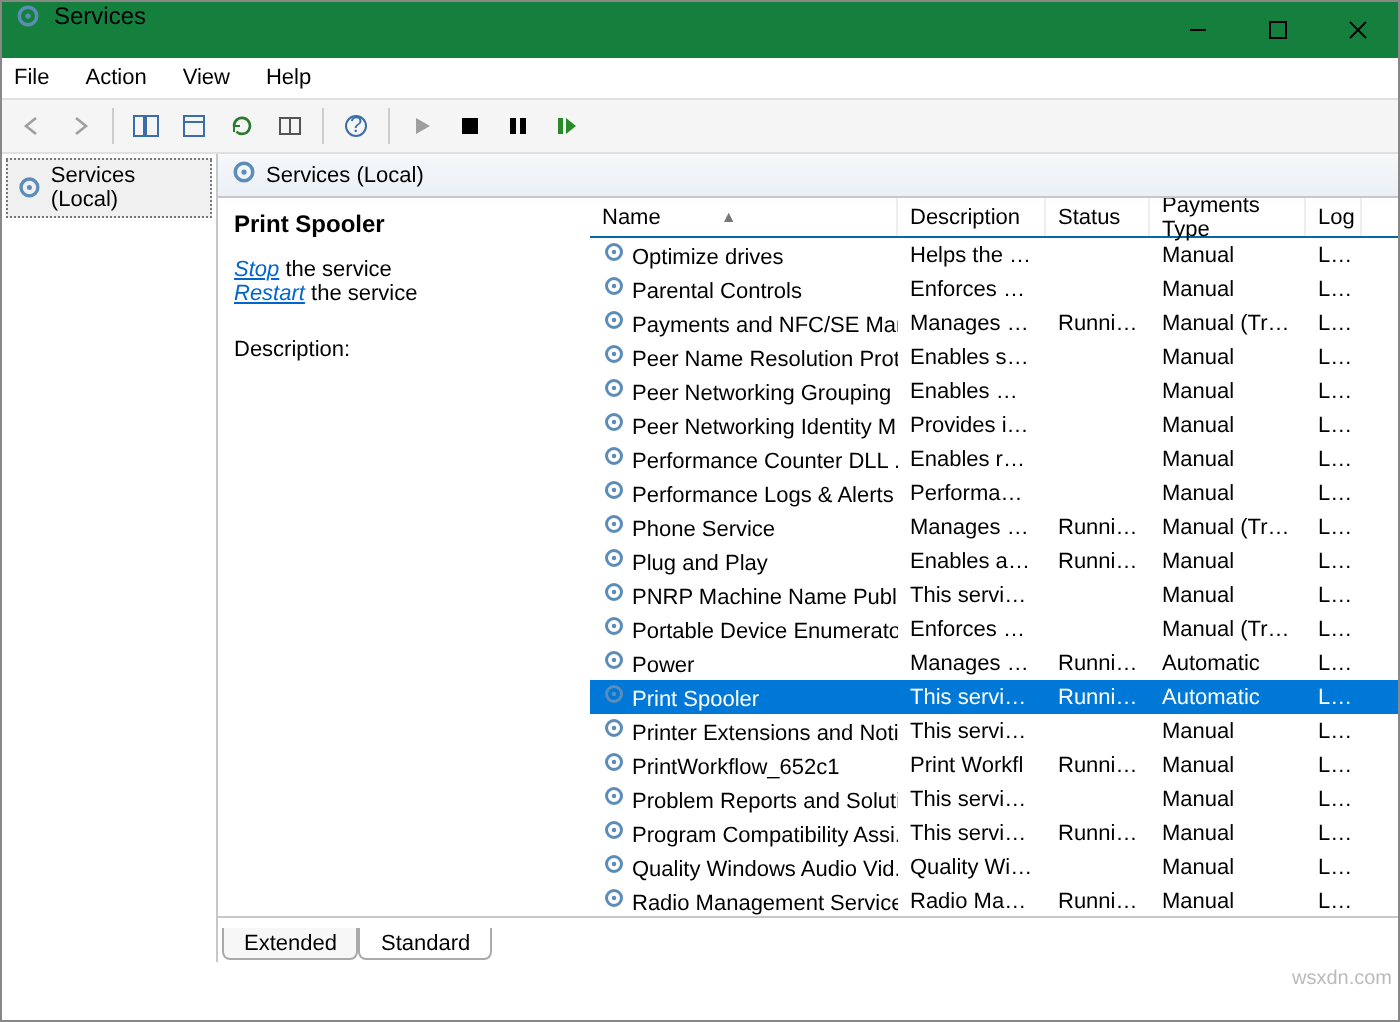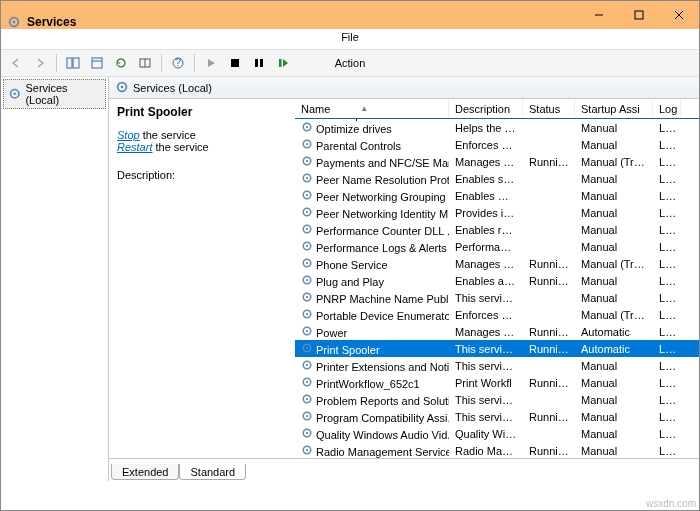--- a/index.html
+++ b/index.html
@@ -1,22 +1,22 @@
 <!DOCTYPE html>
 <html><head>
 <meta charset="utf-8">
 <style>
   * { box-sizing: border-box; font-family: "Segoe UI", Tahoma, sans-serif; font-size: 11px; }
   body { margin: 0; width: 700px; height: 511px; background: #fff; border: 1px solid #888; overflow: hidden; }
-  .titlebar { display: flex; align-items: flex-end; height: 28px; padding: 0 0 0 6px; background: #fdba74; font-weight: bold; }
+  .titlebar { display: flex; align-items: flex-start; height: 28px; padding: 0 0 0 6px; background: #15803d; }
   .titlebar .app-icon { width: 14px; height: 14px; margin-right: 6px; }
   .titlebar .title { flex: 1; font-size: 12px; }
   .titlebar .win-btn { width: 40px; height: 28px; display: flex; align-items: center; justify-content: center; }
   .titlebar .win-btn svg { width: 10px; height: 10px; }
-  .menubar { display: flex; padding: 2px 4px; height: 20px; align-items: center; gap: 14px; flex-direction: column; }
+  .menubar { display: flex; padding: 2px 4px; height: 20px; align-items: center; gap: 14px; }
   .menubar span { padding: 0 2px; }
   .toolbar { display: flex; align-items: center; height: 28px; padding: 0 4px; border-top: 1px solid #e0e0e0; border-bottom: 1px solid #e0e0e0; background: #f5f5f5; gap: 2px; }
   .tbtn { width: 22px; height: 22px; display: flex; align-items: center; justify-content: center; border: 1px solid transparent; }
   .tbtn.disabled { opacity: 0.35; }
   .tsep { width: 1px; height: 18px; background: #ccc; margin: 0 3px; }
   .workspace { display: flex; height: 404px; }
   .left-pane { width: 108px; border-right: 1px solid #c7c7c7; background: #fff; }
   .left-pane .node { display: flex; align-items: center; padding: 2px 4px; background: #f0f0f0; border: 1px dotted #777; margin: 2px; }
   .left-pane .node .gear { width: 14px; height: 14px; margin-right: 4px; }
   .right-pane { flex: 1; display: flex; flex-direction: column; position: relative; }
@@ -41,21 +41,21 @@
   .row .cell.name  { width: 154px; display: flex; align-items: flex-end; gap: 3px; }
   .row .cell.desc  { width: 74px; }
   .row .cell.status{ width: 52px; }
   .row .cell.startup{width: 78px; }
   .row .cell.log   { width: 28px; }
   .row.selected { background: #0078d7; color: #fff; }
   .gear-tiny { width: 12px; height: 12px; flex-shrink: 0; }
   .tabs { height: 22px; display: flex; align-items: flex-end; padding-left: 2px; }
   .tab { border: 1px solid #aaa; border-top: none; padding: 2px 10px 1px; background: #f7f7f7; font-size: 11px; border-radius: 0 0 4px 4px; position: relative; top: -1px; margin-top: 40px; }
   .tab.active { background: #fff; }
-  .watermark { position: absolute; bottom: 2px; right: 4px; font-size: 10px; color: #bbb; }
+  .watermark { position: absolute; bottom: 16px; right: 4px; font-size: 10px; color: #bbb; }
   ::-webkit-scrollbar { width: 16px; height: 16px; }
   ::-webkit-scrollbar-thumb { background: #c2c2c2; }
   ::-webkit-scrollbar-track { background: #f0f0f0; }
 </style>
 </head>
 <body>
 
 <div class="titlebar">
   <span class="app-icon">
     <svg viewBox="0 0 16 16">
@@ -190,21 +190,21 @@
       </div>
 
       <div class="list-wrap">
         <div class="cols">
           <div class="col name">
               <span>Name</span>
               <span class="sort-ind">▲</span>
             </div>
           <div class="col desc">Description</div>
           <div class="col status">Status</div>
-          <div class="col startup">Startup Assi</div>
+          <div class="col startup">Payments Type</div>
           <div class="col log">Log</div>
         </div>
         <div class="rows" id="rows">
             <div class="row">
               <div class="cell name">
                 <span><svg class="gear-tiny" viewBox="0 0 16 16">
                     <circle cx="8" cy="8" r="5" fill="none" stroke="#5b8db8" stroke-width="2"></circle>
                     <circle cx="8" cy="8" r="1.5" fill="#5b8db8"></circle>
                   </svg></span>
                 <span>Optimize drives</span>

